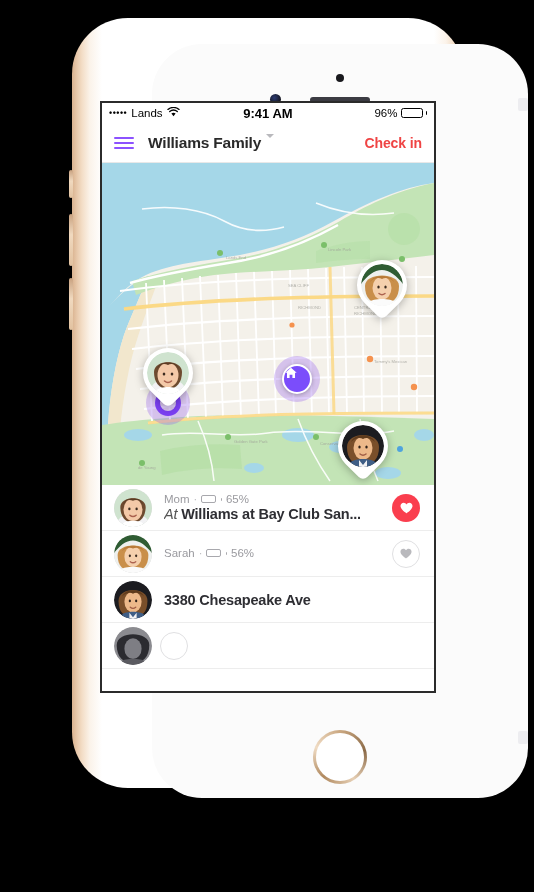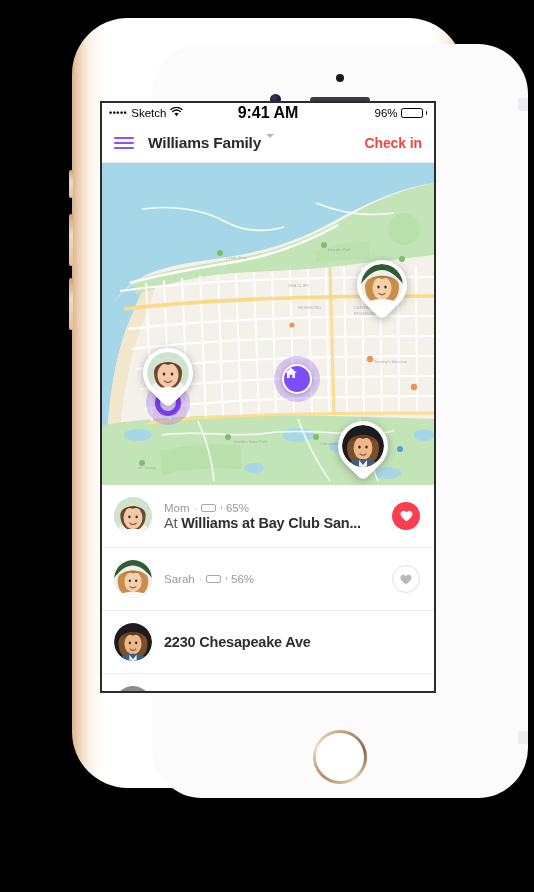--- a/index.html
+++ b/index.html
@@ -132,21 +132,21 @@
     align-items: center;
     padding: 0 7px;
     font-size: 11.5px;
     color: #000;
     font-weight: 600;
   }
   .sb-left { display: flex; align-items: center; gap: 4px; flex: 1; }
   .sb-dots { letter-spacing: 0.5px; font-size: 9px; line-height: 1; }
   .sb-carrier { font-weight: 400; font-size: 11.5px; }
   .sb-wifi { display: inline-block; }
-  .sb-center { font-size: 16px; font-weight: 700; }
+  .sb-center { font-size: 13px; font-weight: 700; }
   .sb-right { flex: 1; display: flex; align-items: center; justify-content: flex-end; gap: 3px; }
   .sb-batt-pct { font-size: 11.5px; font-weight: 400; }
   .batt-shell {
     width: 22px; height: 10px;
     border: 1px solid #000;
     border-radius: 2.5px;
     padding: 1px;
     display: inline-block;
   }
   .batt-fill { height: 100%; background: #000; border-radius: 1px; }
@@ -226,21 +226,21 @@
     box-sizing: border-box;
   }
 
   
   .list { background: #ffffff; }
   .row {
     display: flex;
     align-items: center;
     padding: 10px 14px 10px 12px;
     border-bottom: 1px solid #ededed;
-    height: 63px;
+    height: 46px;
   }
   .row-avatar {
     width: 38px; height: 38px;
     border-radius: 50%;
     overflow: hidden;
     flex: 0 0 38px;
     background: #ddd;
   }
   .row-avatar svg { display: block; }
   .row-text { margin-left: 12px; flex: 1; min-width: 0; }
@@ -265,21 +265,21 @@
   .mini-batt-nub { width: 1.2px; height: 3px; background: #a8a8ad; display: inline-block; border-radius:0 1px 1px 0; margin-left:0.5px;}
   .row-title {
     font-size: 14.5px;
     font-weight: 700;
     color: #2e2e33;
     white-space: nowrap;
     overflow: hidden;
     text-overflow: ellipsis;
     letter-spacing: -0.2px;
   }
-  .row-title .light { font-weight: 400; color: #555; }
+  .row-title .light { font-weight: 400; color: #555; font-style: italic; }
   .heart-btn {
     width: 28px; height: 28px;
     border-radius: 50%;
     display: flex; align-items: center; justify-content: center;
     flex: 0 0 28px;
     margin-left: 8px;
   }
   .heart-btn.active { background: #fa3e4e; }
   .heart-btn.inactive { background: #ffffff; border: 1px solid #e0e0e2; }
 </style>
@@ -305,21 +305,21 @@
 
       <div class="home-btn"></div>
     </div>
   </div>
 
   <div class="screen">
 
     <div class="statusbar">
       <div class="sb-left">
         <span class="sb-dots">•••••</span>
-        <span class="sb-carrier">Sketch</span>
+        <span class="sb-carrier">Lands</span>
         <span class="sb-wifi">
           <svg width="13" height="10" viewBox="0 0 13 10">
             <path d="M6.5 9.2 L4.4 6.6 a3.4 3.4 0 0 1 4.2 0 Z" fill="#000"></path>
             <path d="M2.7 4.6 a6 6 0 0 1 7.6 0" stroke="#000" stroke-width="1.3" fill="none" stroke-linecap="round"></path>
             <path d="M0.9 2.4 a9 9 0 0 1 11.2 0" stroke="#000" stroke-width="1.3" fill="none" stroke-linecap="round"></path>
           </svg>
         </span>
       </div>
       <div class="sb-center">9:41 AM</div>
       <div class="sb-right">
@@ -630,21 +630,21 @@
               <path d="M9 17 C12 8 30 8 33 17 C29 13 24 12 21 14 C18 12 13 13 9 17Z" fill="#5f3b1c"></path>
               <ellipse cx="17.5" cy="22" rx="1.2" ry="1.5" fill="#2e2018"></ellipse>
               <ellipse cx="24.5" cy="22" rx="1.2" ry="1.5" fill="#2e2018"></ellipse>
               <path d="M18 29 Q21 31.5 24 29" stroke="#a05c44" stroke-width="1.5" fill="none" stroke-linecap="round"></path>
               <path d="M9 37 C13 33 29 33 33 37 L33 42 L9 42 Z" fill="#3f5e86"></path>
               <path d="M17 35 L21 40 L25 35 L25 42 L17 42 Z" fill="#f2f2f4"></path>
             </g>
           </svg>
         </div>
         <div class="row-text">
-          <div class="row-title"><span>2230 Chesapeake Ave</span></div>
+          <div class="row-title"><span>3380 Chesapeake Ave</span></div>
         </div>
       </div>
 
       <div class="row">
         <div class="row-avatar">
           <svg width="38" height="38" viewBox="0 0 42 42">
             <clipPath id="r3">
                 <circle cx="21" cy="21" r="21"></circle>
               </clipPath>
             <g clip-path="url(#r3)">

